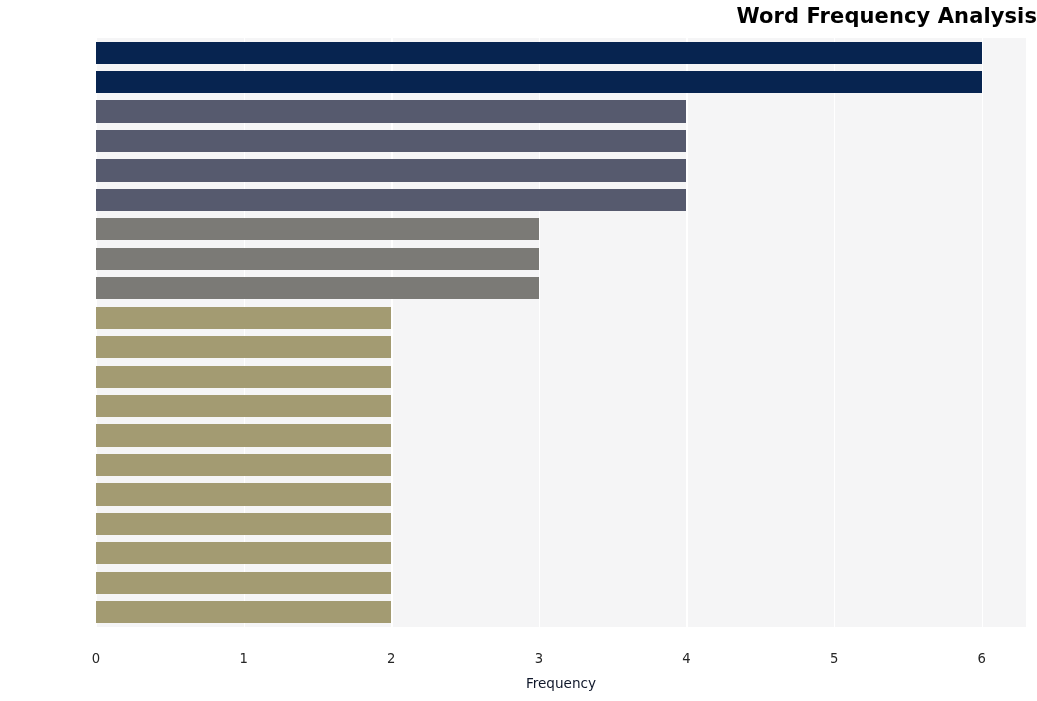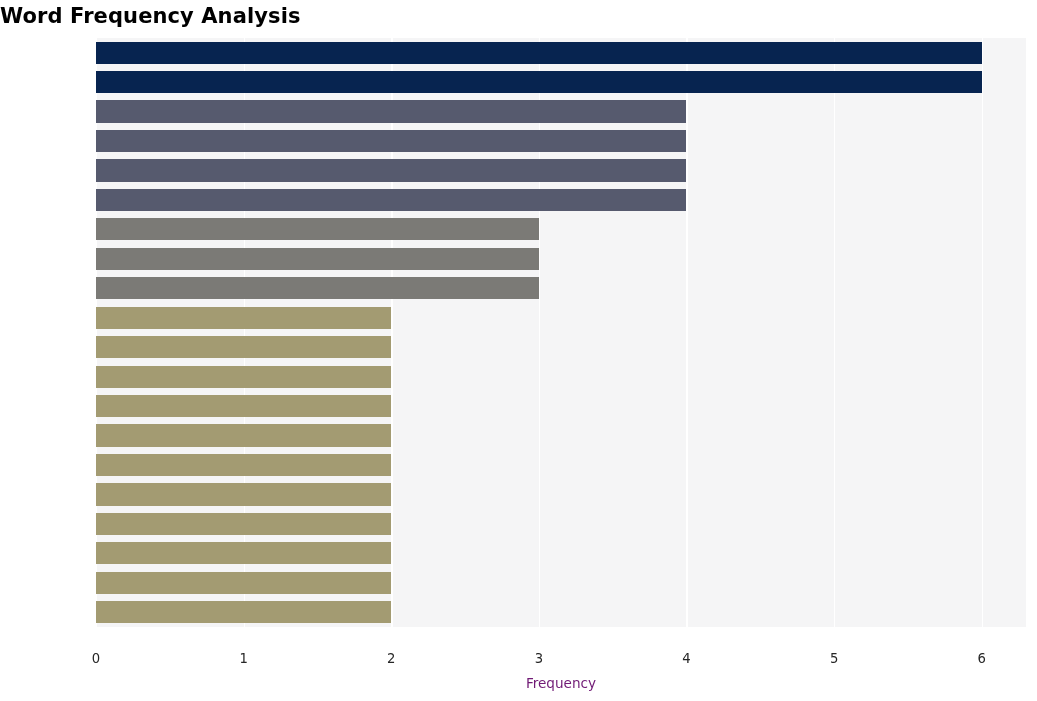--- a/index.html
+++ b/index.html
@@ -20,21 +20,21 @@
     height: 701px;
     background: #ffffff;
   }
 
   
   #chart-title {
     position: absolute;
     left: 0;
     top: 4px;
     width: 1037px;
-    text-align: left;
+    text-align: right;
     font-size: 21px;
     font-weight: bold;
     color: #000000;
     letter-spacing: 0.1px;
   }
 
   
   #plot-area {
     position: absolute;
     left: 96px;
@@ -76,21 +76,21 @@
     line-height: 1;
   }
 
   #xlabel {
     position: absolute;
     left: 96px;
     width: 930px;
     top: 675px;
     text-align: center;
     font-size: 13.6px;
-    color: #701a75;
+    color: #0f172a;
   }
 </style>
 </head>
 <body>
 
 <div id="figure">
 
   <div id="chart-title">Word Frequency Analysis</div>
 
   <div id="plot-area">

